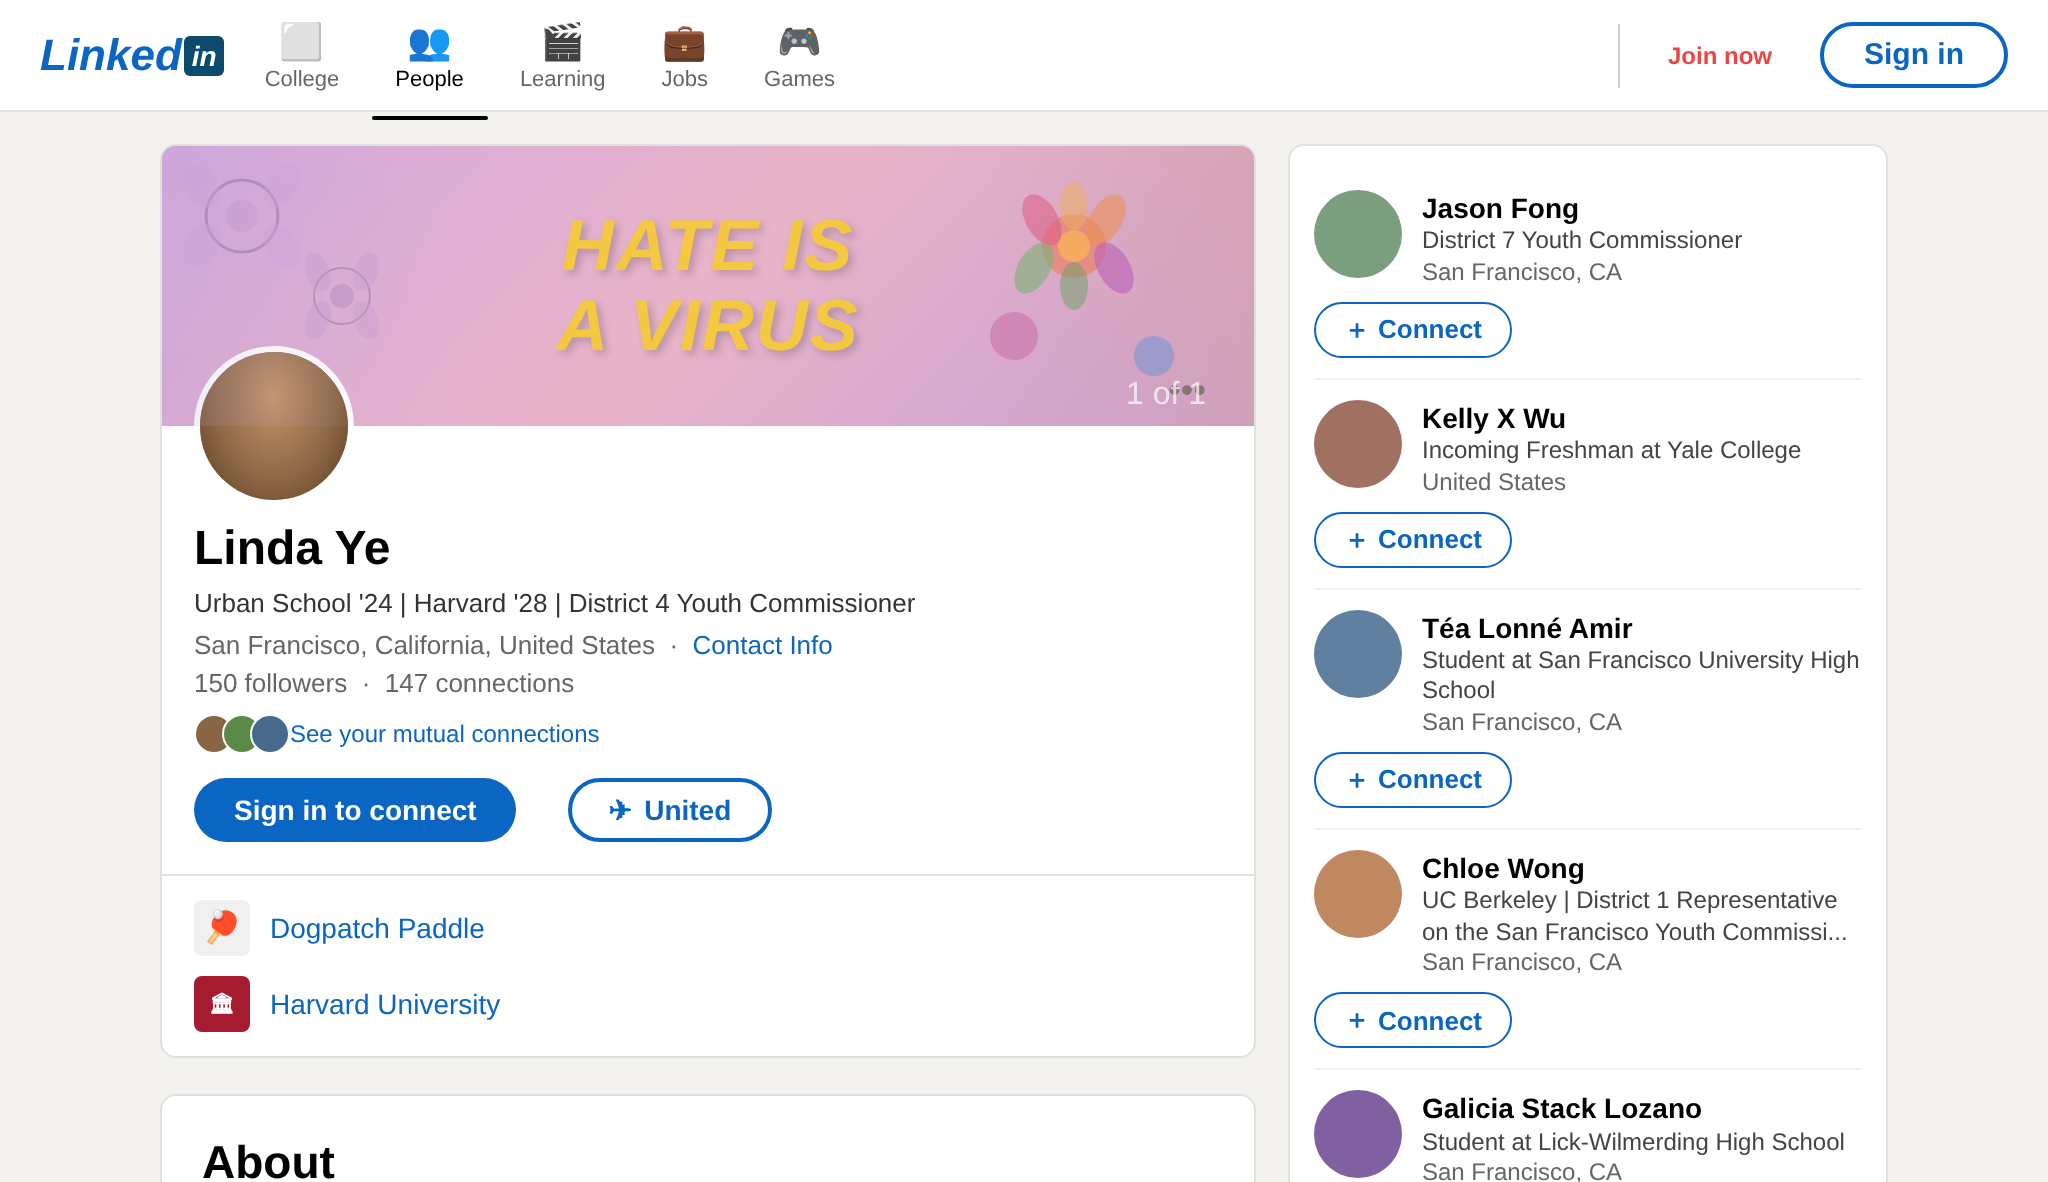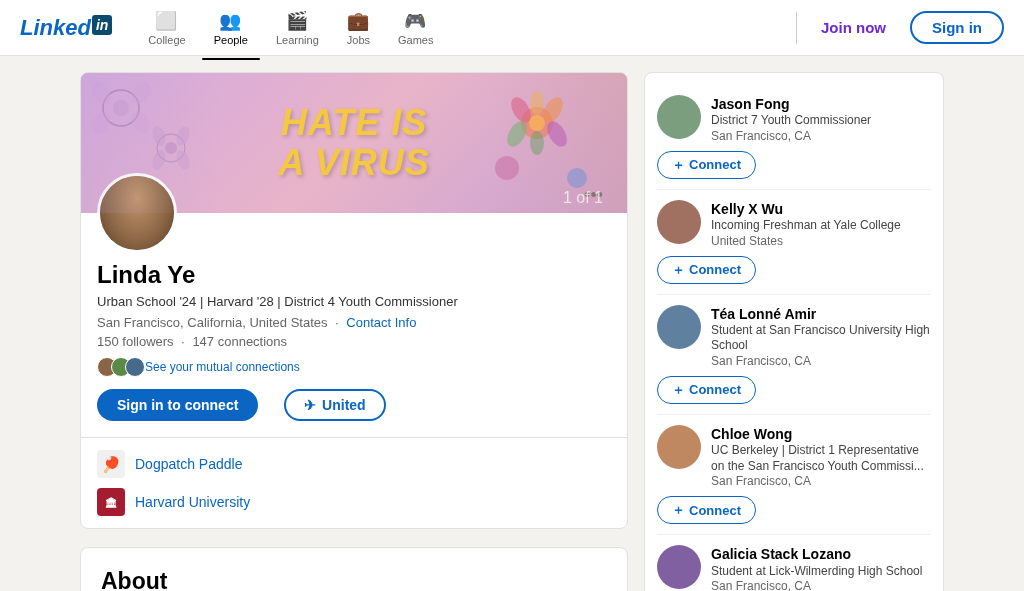--- a/index.html
+++ b/index.html
@@ -8,30 +8,30 @@
     
     .header {
       background: #fff;
       border-bottom: 1px solid #e0e0e0;
       display: flex;
       align-items: center;
       padding: 0 20px;
       height: 56px;
       position: sticky; top: 0; z-index: 100;
     }
-    .logo { display: flex; align-items: flex-start; margin-right: 24px; }
+    .logo { display: flex; align-items: center; margin-right: 8px; }
     .logo-text { font-size: 22px; font-weight: 700; color: #0a66c2; font-style: italic; }
     .logo-box { background: #0c4a6e; color: #fff; font-weight: 700; font-style: italic; font-size: 14px; padding: 2px 4px; border-radius: 3px; margin-left: 1px; }
     .nav { display: flex; align-items: center; gap: 4px; flex: 1; }
     .nav-item { display: flex; flex-direction: column; align-items: center; padding: 6px 12px; cursor: pointer; color: #666; font-size: 11px; border-radius: 4px; position: relative; }
     .nav-item.active { color: #000; }
     .nav-item.active::after { content: ''; position: absolute; bottom: -8px; left: 0; right: 0; height: 2px; background: #000; border-radius: 1px; }
     .nav-item .nav-icon { font-size: 18px; margin-bottom: 2px; }
     .nav-actions { display: flex; align-items: center; gap: 12px; margin-left: auto; }
-    .btn-join { background: transparent; border: none; font-size: 15px; font-weight: 600; color: #6d28d9; cursor: pointer; padding: 8px 12px; }
+    .btn-join { background: transparent; border: none; font-size: 12px; font-weight: 600; color: #ef4444; cursor: pointer; padding: 8px 12px; }
     .btn-signin { background: transparent; border: 2px solid #0a66c2; color: #0a66c2; font-size: 15px; font-weight: 600; border-radius: 20px; padding: 6px 20px; cursor: pointer; }
     .divider-v { width: 1px; height: 32px; background: #ccc; }
 
     
     .main-content { display: flex; padding: 16px 80px; gap: 16px; max-width: 1100px; margin: 0 auto; }
     .profile-section { flex: 1; min-width: 0; }
     .sidebar { width: 300px; flex-shrink: 0; }
 
     
     .profile-card { background: #fff; border-radius: 8px; border: 1px solid #e0e0e0; overflow: hidden; margin-bottom: 18px; }

